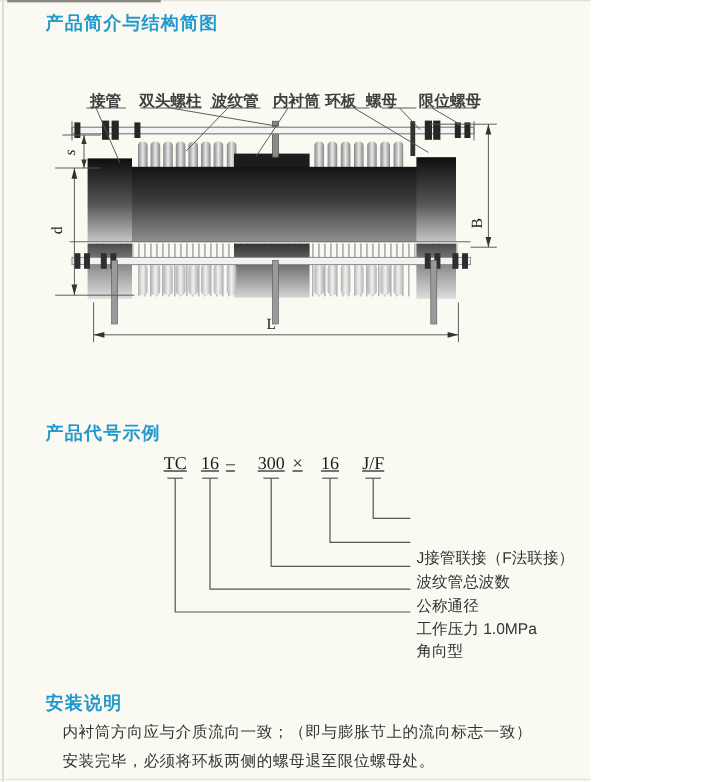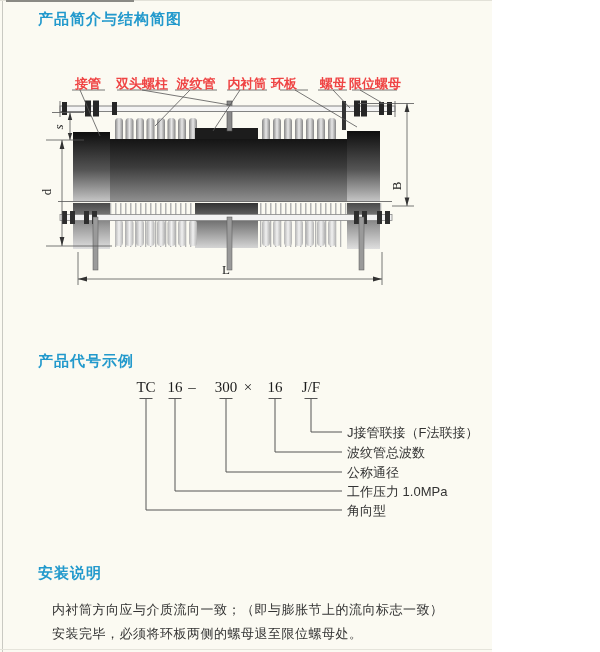--- a/index.html
+++ b/index.html
@@ -15,41 +15,41 @@
   .edge-top{position:absolute;left:0;top:0;width:600px;height:1px;background:#e2e1d8;}
   .edge-top-artifact{position:absolute;left:6px;top:0;width:128px;height:2px;background:#8a8a84;}
   .edge-bottom{position:absolute;left:0;top:649px;width:600px;height:1px;background:#e5e4db;}
   .sec-title{
     position:absolute;left:38px;margin:0;
     font-size:15px;font-weight:bold;color:#2299cc;
     letter-spacing:1px;white-space:nowrap;
   }
   .t1{top:10px;}
   .t2{top:352px;text-align:center;}
-  .t3{top:564px;}
+  .t3{top:577px;}
   svg.lines{position:absolute;left:0;top:0;pointer-events:none;}
   .plabel{
     position:absolute;top:75px;transform:translateX(-50%);
-    font-size:13px;font-weight:600;color:#ef4444;white-space:nowrap;
+    font-size:13px;font-weight:600;color:#404040;white-space:nowrap;
   }
   .dim{
     position:absolute;
     font-family:"Liberation Serif", serif;
     font-size:13px;color:#222;white-space:nowrap;
   }
   .dim.rot{transform:rotate(-90deg);transform-origin:center center;}
   .dim.it{font-style:italic;}
   .code-seg{
     position:absolute;top:379px;transform:translateX(-50%);
     font-family:"Liberation Serif", serif;
-    font-size:15px;color:#1c1c1c;white-space:nowrap;
+    font-size:15px;color:#1c1c1c;white-space:nowrap;text-decoration:underline;
   }
   .anno{
     position:absolute;left:347px;
-    font-size:13px;color:#333;white-space:nowrap;
+    font-size:13px;color:#333;white-space:nowrap;margin-top:32px;
   }
   .para{
     position:absolute;left:52px;
     font-size:13px;color:#333;letter-spacing:.5px;white-space:nowrap;
   }
 </style>
 </head>
 <body>
 
 <div class="page">
@@ -236,21 +236,21 @@
       <polyline points="175,398.5 175,491 342,491"></polyline>
       <polyline points="146,398.5 146,510 342,510"></polyline>
     </g>
   </svg>
 
   <div class="plabel" style="left:88px">接管</div>
   <div class="plabel" style="left:142px">双头螺柱</div>
   <div class="plabel" style="left:196px">波纹管</div>
   <div class="plabel" style="left:247px">内衬筒</div>
   <div class="plabel" style="left:284px">环板</div>
-  <div class="plabel" style="left:333px">螺母</div>
+  <div class="plabel" style="left:318px">螺母</div>
   <div class="plabel" style="left:375px">限位螺母</div>
 
   <div class="dim rot it" style="left:56px;top:119px">s</div>
   <div class="dim rot" style="left:44px;top:184px">d</div>
   <div class="dim rot" style="left:393px;top:178px">B</div>
   <div class="dim" style="left:222px;top:262px">L</div>
 
   <div class="code-seg" style="left:146px">TC</div>
   <div class="code-seg" style="left:175px">16</div>
   <div class="code-seg" style="left:192px">–</div>

